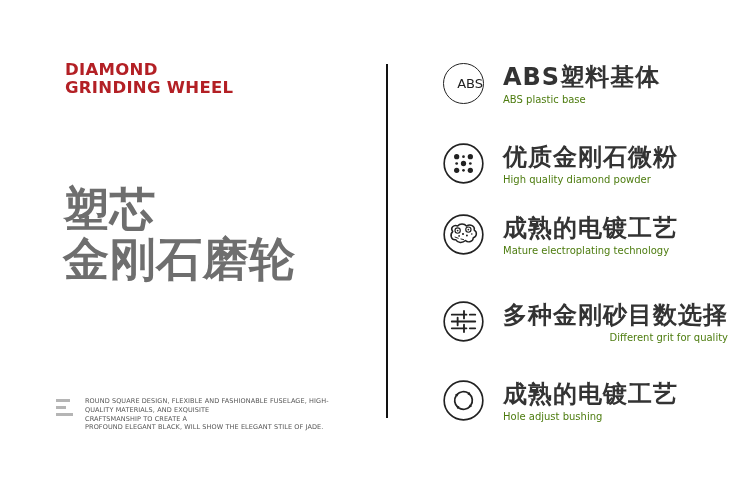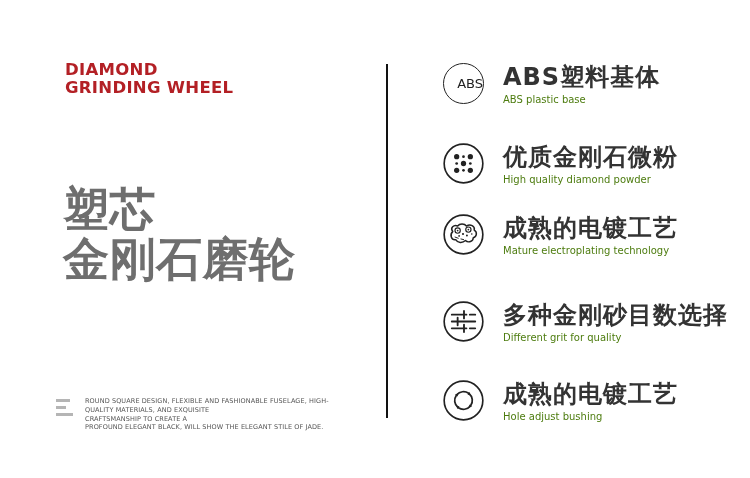--- a/index.html
+++ b/index.html
@@ -40,21 +40,21 @@
   }
 
   
   .features { position:absolute; left:443px; top:0; }
   .feature-row {
     position:absolute; left:0; display:flex; align-items:flex-start;
   }
   .feature-row.r1 { top:63px; }
   .feature-row.r2 { top:143px; }
   .feature-row.r3 { top:214px; }
-  .feature-row.r4 { top:301px; }
+  .feature-row.r4 { top:301px;text-align:right; }
   .feature-row.r5 { top:380px; }
 
   .icon-wrap { width:41px; height:41px; flex:0 0 41px; margin-right:19px; }
   .abs-circle {
     width:41px; height:41px; border:1.6px solid #222; border-radius:50%;
     display:flex; align-items:center; justify-content:flex-end;
     font-size:13px; color:#222; font-weight:500; letter-spacing:0;
   }
   .icon-wrap svg { display:block; }
 

